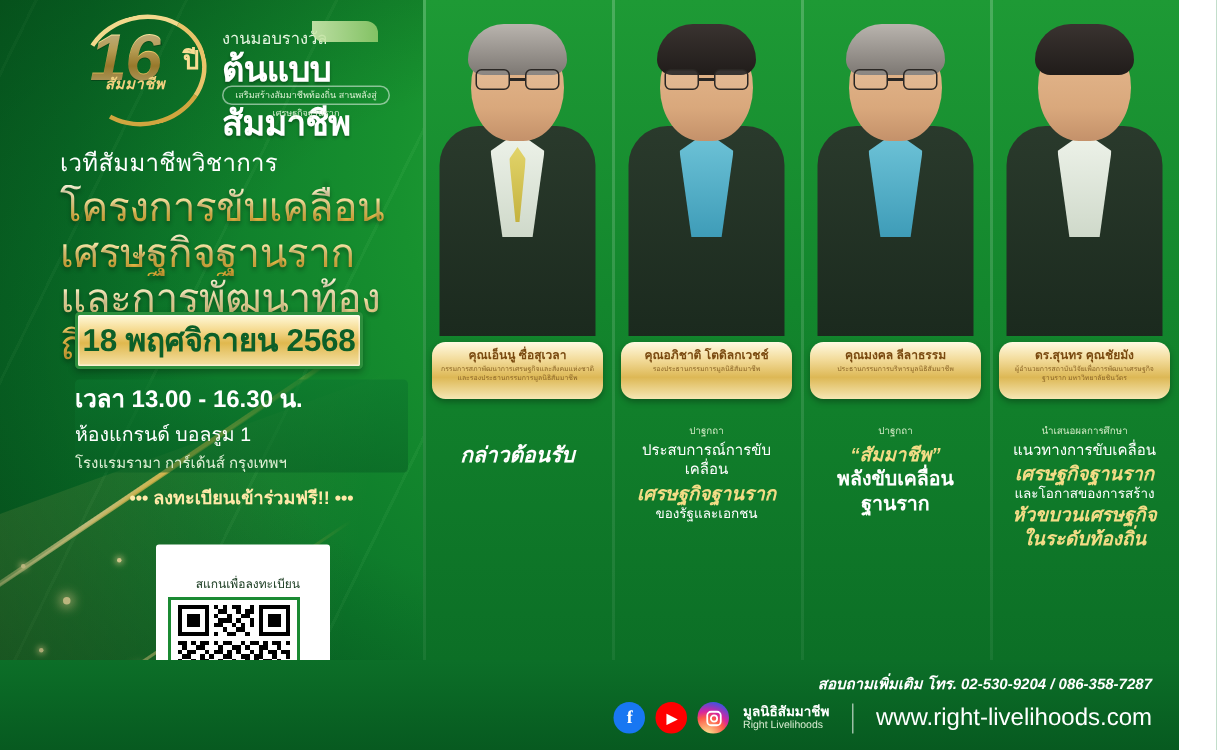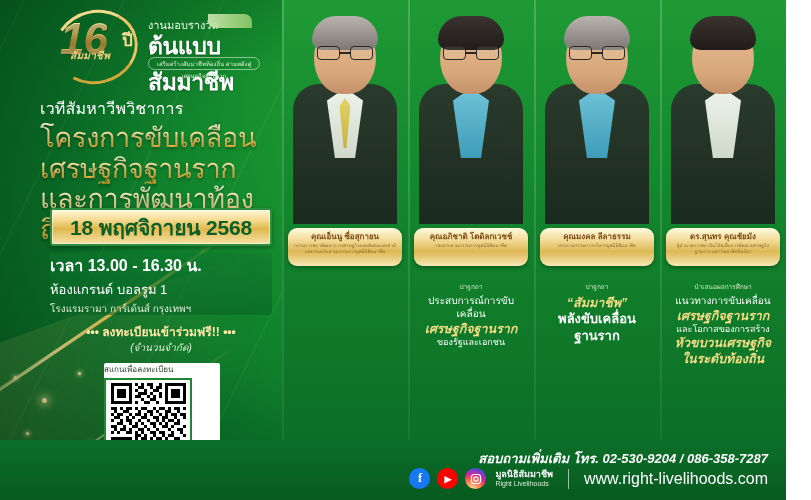--- a/index.html
+++ b/index.html
@@ -70,43 +70,43 @@
   .logoRice { position:absolute; left:148px; top:6px; width:44px; height:14px;
     background:linear-gradient(90deg,#cfe9b0,#8fc96a); border-radius:0 8px 0 8px; opacity:.9; }
 
   
   #leftcol { position:absolute; left:40px; top:96px; width:240px; }
   .kicker { font-size:16px; color:#ffffff; letter-spacing:.2px; margin-bottom:2px; }
   .title-l { font-size:27px; font-weight:normal; line-height:1.13; letter-spacing:-.3px;
     background:linear-gradient(180deg,#fffbe0 0%,#ffe9a0 35%,#f0c24a 70%,#e2ae36 100%);
     -webkit-background-clip:text; background-clip:text; color:transparent;
     text-shadow:0 2px 3px rgba(0,0,0,.32); }
-  #datebadge { position:absolute; left:50px; top:208px; width:222px; height:38px;
+  #datebadge { position:absolute; left:50px; top:208px; width:192px; height:38px;
     border-radius:3px; border:2px solid #2d8f3d;
     background:linear-gradient(180deg,#fff9da 0%,#f6dc94 28%,#e0b84e 55%,#f5e2a6 100%);
     box-shadow:0 2px 5px rgba(0,0,0,.3), inset 0 0 0 1px rgba(255,255,255,.5);
-    display:flex; align-items:flex-end; justify-content:center; }
+    display:flex; align-items:flex-start; justify-content:center; }
   .datetext { font-size:21px; font-weight:bold; color:#0c5f28; letter-spacing:-.2px; }
 
   #timecard { position:absolute; left:50px; top:253px; width:222px; height:62px;
     background:linear-gradient(180deg, rgba(12,118,46,.55), rgba(8,95,36,.55));
     border-radius:3px; display:flex; flex-direction:column; 
     justify-content:center; gap:1px; }
   .time1 { font-size:16px; font-weight:bold; color:#ffffff; }
   .time2 { font-size:13px; color:#ffffff; }
   .time3 { font-size:10px; color:#dff0d5; }
   .freeline { position:absolute; left:50px; top:322px; width:222px; text-align:center;
     font-size:12px; font-weight:bold; color:#ffe9a8; }
   .freenote { position:absolute; left:50px; top:340px; width:222px; text-align:center;
     font-size:10px; font-style:italic; color:#dff0d5; }
 
   
   #qrbox { position:absolute; left:104px; top:363px; width:116px; height:106px;
-    background:#ffffff; border-radius:2px; padding:0;
-    display:flex; flex-direction:column; align-items:flex-start; }
+    background:#ffffff; border-radius:2px; padding:20px;
+    display:flex; flex-direction:column; align-items:flex-end; }
   .qrlabel { font-size:8px; color:#13361a; margin-bottom:2px; }
   .qrframe { width:88px; height:85px; border:2px solid #1b8a33; padding:3px; background:#fff; }
   .qrimg { width:100%; height:100%; }
 
   
   #panels { position:absolute; left:282px; top:0; width:504px; height:440px;
     display:flex; }
   .panel { position:relative; flex:1; height:440px; overflow:hidden; }
   .pbg { position:absolute; inset:0;
     background:linear-gradient(180deg,#1e9a35 0%,#13862d 46%,#0c6f26 100%); }
@@ -153,21 +153,21 @@
   .tline { font-size:10px; color:#ffffff; line-height:1.28; }
   .tline.big { font-size:12.5px; font-weight:bold; font-style:italic; color:#f3dc86; }
   .tline.sol { font-size:13px; font-weight:bold; color:#ffffff; }
   .tline.sm { font-size:9px; }
   .welcome { position:absolute; left:0; right:0; top:292px; text-align:center;
     font-size:14px; font-weight:bold; font-style:italic; color:#ffffff; }
 
   
   #footer { position:absolute; left:0; bottom:0; width:786px; height:60px;
     background:linear-gradient(180deg,#0c6f28,#075a20); }
-  .fline { position:absolute; right:18px; top:8px; font-size:13px; font-weight:bold;
+  .fline { position:absolute; right:18px; top:8px; font-size:10px; font-weight:bold;
     font-style:italic; color:#ffffff; }
   .socials { position:absolute; right:18px; top:28px; display:flex; align-items:center; gap:7px; }
   .sic { width:21px; height:21px; border-radius:50%; display:flex; align-items:center;
     justify-content:center; color:#fff; font-size:12px; font-weight:bold; }
   .sic.fb { background:#1877f2; font-family:"Liberation Serif", serif; }
   .sic.yt { background:#ff0000; font-size:9px; }
   .sic.ig { background:radial-gradient(circle at 30% 107%, #fdf497 0%, #fd5949 45%, #d6249f 60%, #285AEB 90%); }
   .brandtxt { display:flex; flex-direction:column; line-height:1.1; margin-left:2px; }
   .brandth { font-size:9px; font-weight:bold; color:#ffffff; }
   .branden { font-size:7px; color:#d9ecd2; }
@@ -202,38 +202,37 @@
     <div class="logo16">16</div>
     <div class="logoPi">ปี</div>
     <div class="logoSub">สัมมาชีพ</div>
     <div class="logoTop">งานมอบรางวัล</div>
     <div class="logoRice"></div>
     <div class="logoMain">ต้นแบบสัมมาชีพ</div>
     <div class="logoTag">เสริมสร้างสัมมาชีพท้องถิ่น สานพลังสู่เศรษฐกิจฐานราก</div>
   </div>
 
   <div id="leftcol">
-    <div class="kicker">เวทีสัมหาวีพวิชาการ</div>
+    <div class="kicker">เวทีสัมมาชีพวิชาการ</div>
     <div class="title-l">โครงการขับเคลื่อน</div>
     <div class="title-l">เศรษฐกิจฐานราก</div>
     <div class="title-l">และการพัฒนาท้องถิ่น</div>
   </div>
 
   <div id="datebadge">
     <span class="datetext">18 พฤศจิกายน 2568</span>
   </div>
 
   <div id="timecard">
     <div class="time1">เวลา 13.00 - 16.30 น.</div>
     <div class="time2">ห้องแกรนด์ บอลรูม 1</div>
     <div class="time3">โรงแรมรามา การ์เด้นส์ กรุงเทพฯ</div>
   </div>
 
   <div class="freeline">••• ลงทะเบียนเข้าร่วมฟรี!! •••</div>
-  <div class="freenote">(จำนวนจำกัด)</div>
 
   <div id="qrbox">
     <div class="qrlabel">สแกนเพื่อลงทะเบียน</div>
     <div class="qrframe">
       <svg class="qrimg" viewBox="0 0 25 25" shape-rendering="crispEdges">
         <rect width="25" height="25" fill="#fff"></rect>
         <g fill="#000">
           <rect x="0" y="0" width="7" height="1"></rect>
             <rect x="0" y="6" width="7" height="1"></rect>
           <rect x="0" y="0" width="1" height="7"></rect>
@@ -411,23 +410,24 @@
         <div class="tie"></div>
         <div class="head"></div>
         <div class="hair grey"></div>
         <div class="glasses">
           <div class="lens l"></div>
             <div class="bridge"></div>
             <div class="lens r"></div>
         </div>
       </div>
       <div class="nameplate">
-        <div class="npname">คุณเอ็นนู ซื่อสุกายน</div>
+        <div class="npname">คุณเอ็นนู ซื่อสุเวลา</div>
         <div class="nprole">กรรมการสภาพัฒนาการเศรษฐกิจและสังคมแห่งชาติ และรองประธานกรรมการมูลนิธิสัมมาชีพ</div>
       </div>
+      <div class="welcome">กล่าวต้อนรับ</div>
     </div>
 
     <div class="panel">
       <div class="pbg"></div>
       <div class="pdiv"></div>
       <div class="photo">
         <div class="body"></div>
         <div class="shirt blue"></div>
         <div class="head"></div>
         <div class="hair"></div>

